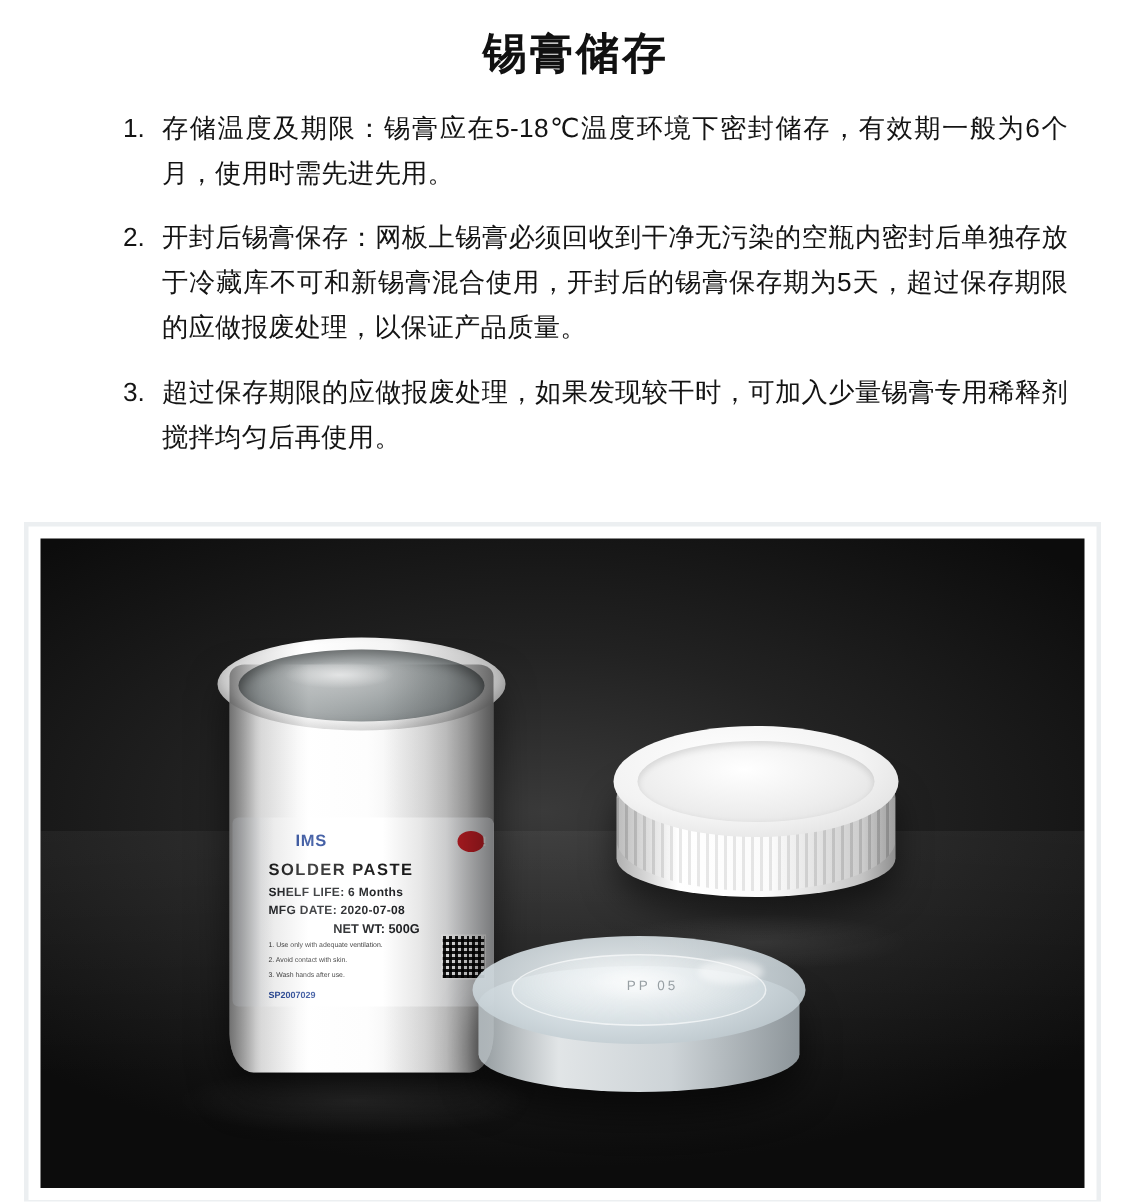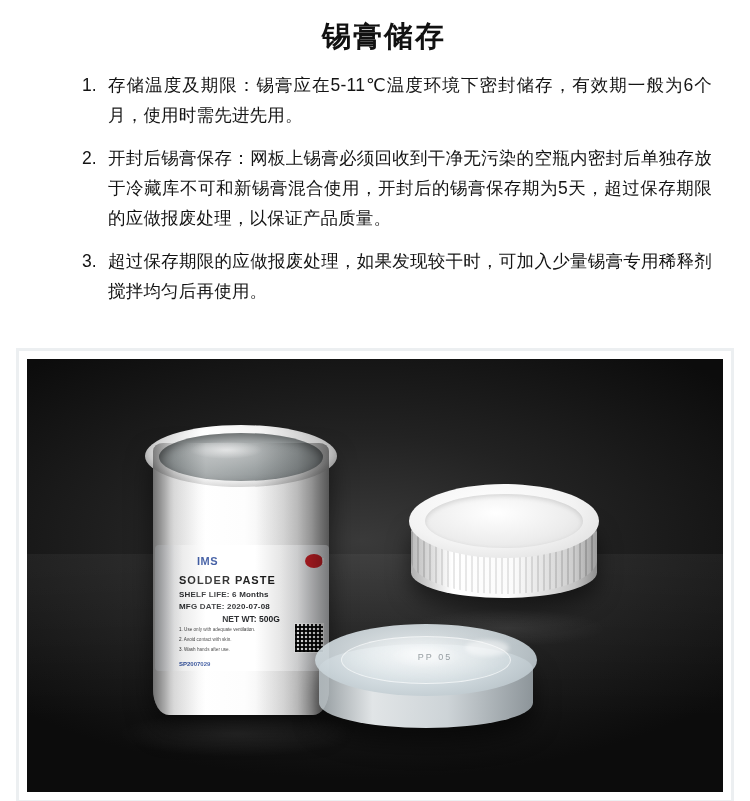--- a/index.html
+++ b/index.html
@@ -344,21 +344,21 @@
 </head>
 <body>
 
 <div class="page">
 
   <h1 class="title">锡膏储存</h1>
 
   <ul class="list">
     <li class="item">
       <span class="item-num">1.</span>
-      <span class="item-text">存储温度及期限：锡膏应在5-11℃温度环境下密封储存，有效期一般为6个月，使用时需先进先用。</span>
+      <span class="item-text">存储温度及期限：锡膏应在5-18℃温度环境下密封储存，有效期一般为6个月，使用时需先进先用。</span>
     </li>
     <li class="item">
       <span class="item-num">2.</span>
       <span class="item-text">开封后锡膏保存：网板上锡膏必须回收到干净无污染的空瓶内密封后单独存放于冷藏库不可和新锡膏混合使用，开封后的锡膏保存期为5天，超过保存期限的应做报废处理，以保证产品质量。</span>
     </li>
     <li class="item">
       <span class="item-num">3.</span>
       <span class="item-text">超过保存期限的应做报废处理，如果发现较干时，可加入少量锡膏专用稀释剂搅拌均匀后再使用。</span>
     </li>
   </ul>

